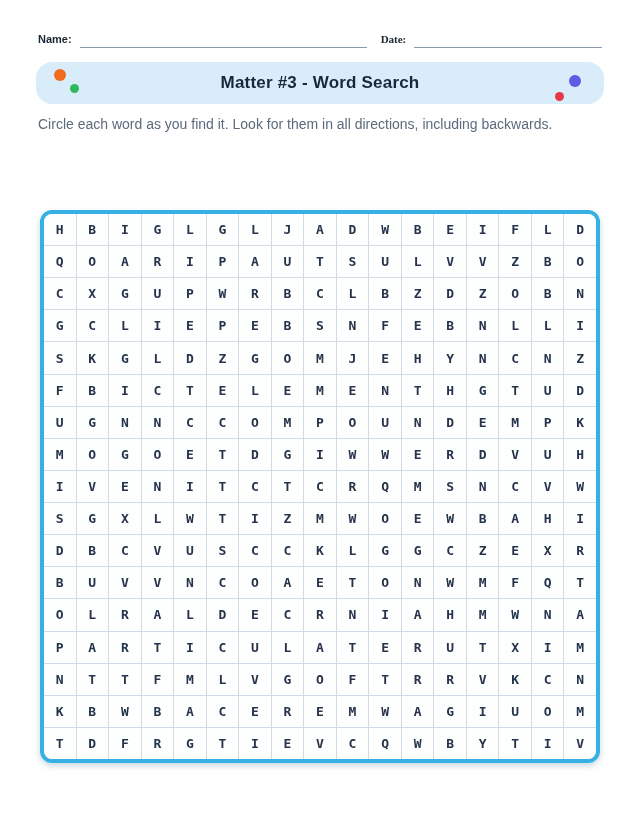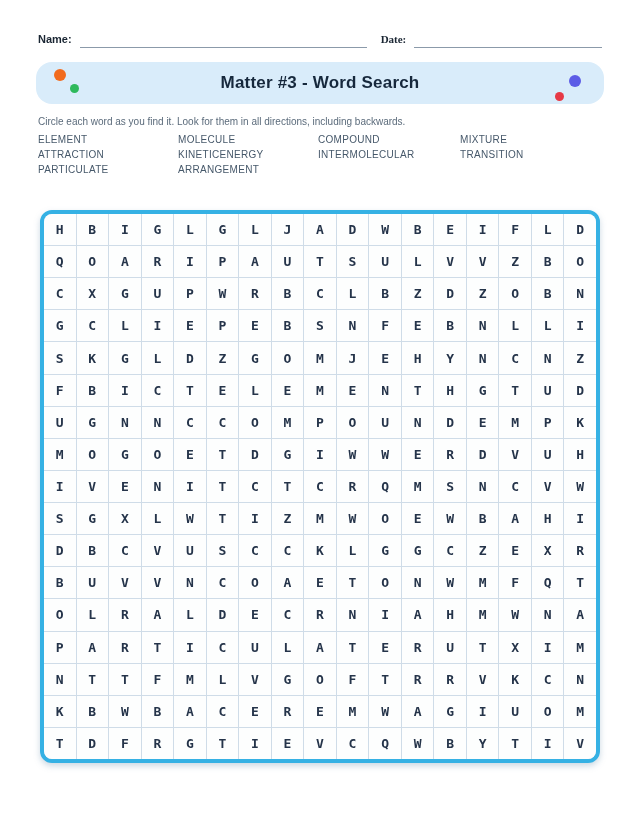--- a/index.html
+++ b/index.html
@@ -47,21 +47,21 @@
   }
   .dot{position:absolute;border-radius:50%;}
   .dot-0{left:18px;top:7px;width:12px;height:12px;}
   .dot-1{left:34px;top:22px;width:9px;height:9px;}
   .dot-2{left:533px;top:13px;width:12px;height:12px;}
   .dot-3{left:519px;top:30px;width:9px;height:9px;}
 
   
   .instructions{
     position:absolute;left:38px;top:116px;right:38px;
-    font-size:10px;color:var(--text-muted);
+    font-size:14px;color:var(--text-muted);
   }
   .word-list{
     position:absolute;left:38px;top:132px;right:30px;
     display:grid;grid-template-columns:140px 140px 142px auto;
     font-size:10px;line-height:15px;color:var(--word-text);
     letter-spacing:0.3px;
   }
 
   
   .puzzle-grid{
@@ -94,318 +94,306 @@
   <div class="banner">
     <span class="dot dot-0" style="background: rgb(242, 107, 29);"></span>
     <span class="dot dot-1" style="background: rgb(46, 185, 92);"></span>
     <span class="dot dot-2" style="background: rgb(92, 92, 230);"></span>
     <span class="dot dot-3" style="background: rgb(230, 57, 70);"></span>
     <div class="banner-title">Matter #3 - Word Search</div>
   </div>
 
   <div class="instructions">Circle each word as you find it. Look for them in all directions, including backwards.</div>
 
-  <div class="word-list">
-      <div>ELEMENT</div>
-      <div>MOLECULE</div>
-      <div>COMPOUND</div>
-      <div>MIXTURE</div>
-      <div>ATTRACTION</div>
-      <div>KINETICENERGY</div>
-      <div>INTERMOLECULAR</div>
-      <div>TRANSITION</div>
-      <div>PARTICULATE</div>
-      <div>ARRANGEMENT</div>
+
+  <div class="puzzle-grid" style="grid-template-columns: repeat(17, 1fr); grid-template-rows: repeat(17, 1fr);">
+      <div class="cell">H</div>
+      <div class="cell">B</div>
+      <div class="cell">I</div>
+      <div class="cell">G</div>
+      <div class="cell">L</div>
+      <div class="cell">G</div>
+      <div class="cell">L</div>
+      <div class="cell">J</div>
+      <div class="cell">A</div>
+      <div class="cell">D</div>
+      <div class="cell">W</div>
+      <div class="cell">B</div>
+      <div class="cell">E</div>
+      <div class="cell">I</div>
+      <div class="cell">F</div>
+      <div class="cell">L</div>
+      <div class="cell">D</div>
+      <div class="cell">Q</div>
+      <div class="cell">O</div>
+      <div class="cell">A</div>
+      <div class="cell">R</div>
+      <div class="cell">I</div>
+      <div class="cell">P</div>
+      <div class="cell">A</div>
+      <div class="cell">U</div>
+      <div class="cell">T</div>
+      <div class="cell">S</div>
+      <div class="cell">U</div>
+      <div class="cell">L</div>
+      <div class="cell">V</div>
+      <div class="cell">V</div>
+      <div class="cell">Z</div>
+      <div class="cell">B</div>
+      <div class="cell">O</div>
+      <div class="cell">C</div>
+      <div class="cell">X</div>
+      <div class="cell">G</div>
+      <div class="cell">U</div>
+      <div class="cell">P</div>
+      <div class="cell">W</div>
+      <div class="cell">R</div>
+      <div class="cell">B</div>
+      <div class="cell">C</div>
+      <div class="cell">L</div>
+      <div class="cell">B</div>
+      <div class="cell">Z</div>
+      <div class="cell">D</div>
+      <div class="cell">Z</div>
+      <div class="cell">O</div>
+      <div class="cell">B</div>
+      <div class="cell">N</div>
+      <div class="cell">G</div>
+      <div class="cell">C</div>
+      <div class="cell">L</div>
+      <div class="cell">I</div>
+      <div class="cell">E</div>
+      <div class="cell">P</div>
+      <div class="cell">E</div>
+      <div class="cell">B</div>
+      <div class="cell">S</div>
+      <div class="cell">N</div>
+      <div class="cell">F</div>
+      <div class="cell">E</div>
+      <div class="cell">B</div>
+      <div class="cell">N</div>
+      <div class="cell">L</div>
+      <div class="cell">L</div>
+      <div class="cell">I</div>
+      <div class="cell">S</div>
+      <div class="cell">K</div>
+      <div class="cell">G</div>
+      <div class="cell">L</div>
+      <div class="cell">D</div>
+      <div class="cell">Z</div>
+      <div class="cell">G</div>
+      <div class="cell">O</div>
+      <div class="cell">M</div>
+      <div class="cell">J</div>
+      <div class="cell">E</div>
+      <div class="cell">H</div>
+      <div class="cell">Y</div>
+      <div class="cell">N</div>
+      <div class="cell">C</div>
+      <div class="cell">N</div>
+      <div class="cell">Z</div>
+      <div class="cell">F</div>
+      <div class="cell">B</div>
+      <div class="cell">I</div>
+      <div class="cell">C</div>
+      <div class="cell">T</div>
+      <div class="cell">E</div>
+      <div class="cell">L</div>
+      <div class="cell">E</div>
+      <div class="cell">M</div>
+      <div class="cell">E</div>
+      <div class="cell">N</div>
+      <div class="cell">T</div>
+      <div class="cell">H</div>
+      <div class="cell">G</div>
+      <div class="cell">T</div>
+      <div class="cell">U</div>
+      <div class="cell">D</div>
+      <div class="cell">U</div>
+      <div class="cell">G</div>
+      <div class="cell">N</div>
+      <div class="cell">N</div>
+      <div class="cell">C</div>
+      <div class="cell">C</div>
+      <div class="cell">O</div>
+      <div class="cell">M</div>
+      <div class="cell">P</div>
+      <div class="cell">O</div>
+      <div class="cell">U</div>
+      <div class="cell">N</div>
+      <div class="cell">D</div>
+      <div class="cell">E</div>
+      <div class="cell">M</div>
+      <div class="cell">P</div>
+      <div class="cell">K</div>
+      <div class="cell">M</div>
+      <div class="cell">O</div>
+      <div class="cell">G</div>
+      <div class="cell">O</div>
+      <div class="cell">E</div>
+      <div class="cell">T</div>
+      <div class="cell">D</div>
+      <div class="cell">G</div>
+      <div class="cell">I</div>
+      <div class="cell">W</div>
+      <div class="cell">W</div>
+      <div class="cell">E</div>
+      <div class="cell">R</div>
+      <div class="cell">D</div>
+      <div class="cell">V</div>
+      <div class="cell">U</div>
+      <div class="cell">H</div>
+      <div class="cell">I</div>
+      <div class="cell">V</div>
+      <div class="cell">E</div>
+      <div class="cell">N</div>
+      <div class="cell">I</div>
+      <div class="cell">T</div>
+      <div class="cell">C</div>
+      <div class="cell">T</div>
+      <div class="cell">C</div>
+      <div class="cell">R</div>
+      <div class="cell">Q</div>
+      <div class="cell">M</div>
+      <div class="cell">S</div>
+      <div class="cell">N</div>
+      <div class="cell">C</div>
+      <div class="cell">V</div>
+      <div class="cell">W</div>
+      <div class="cell">S</div>
+      <div class="cell">G</div>
+      <div class="cell">X</div>
+      <div class="cell">L</div>
+      <div class="cell">W</div>
+      <div class="cell">T</div>
+      <div class="cell">I</div>
+      <div class="cell">Z</div>
+      <div class="cell">M</div>
+      <div class="cell">W</div>
+      <div class="cell">O</div>
+      <div class="cell">E</div>
+      <div class="cell">W</div>
+      <div class="cell">B</div>
+      <div class="cell">A</div>
+      <div class="cell">H</div>
+      <div class="cell">I</div>
+      <div class="cell">D</div>
+      <div class="cell">B</div>
+      <div class="cell">C</div>
+      <div class="cell">V</div>
+      <div class="cell">U</div>
+      <div class="cell">S</div>
+      <div class="cell">C</div>
+      <div class="cell">C</div>
+      <div class="cell">K</div>
+      <div class="cell">L</div>
+      <div class="cell">G</div>
+      <div class="cell">G</div>
+      <div class="cell">C</div>
+      <div class="cell">Z</div>
+      <div class="cell">E</div>
+      <div class="cell">X</div>
+      <div class="cell">R</div>
+      <div class="cell">B</div>
+      <div class="cell">U</div>
+      <div class="cell">V</div>
+      <div class="cell">V</div>
+      <div class="cell">N</div>
+      <div class="cell">C</div>
+      <div class="cell">O</div>
+      <div class="cell">A</div>
+      <div class="cell">E</div>
+      <div class="cell">T</div>
+      <div class="cell">O</div>
+      <div class="cell">N</div>
+      <div class="cell">W</div>
+      <div class="cell">M</div>
+      <div class="cell">F</div>
+      <div class="cell">Q</div>
+      <div class="cell">T</div>
+      <div class="cell">O</div>
+      <div class="cell">L</div>
+      <div class="cell">R</div>
+      <div class="cell">A</div>
+      <div class="cell">L</div>
+      <div class="cell">D</div>
+      <div class="cell">E</div>
+      <div class="cell">C</div>
+      <div class="cell">R</div>
+      <div class="cell">N</div>
+      <div class="cell">I</div>
+      <div class="cell">A</div>
+      <div class="cell">H</div>
+      <div class="cell">M</div>
+      <div class="cell">W</div>
+      <div class="cell">N</div>
+      <div class="cell">A</div>
+      <div class="cell">P</div>
+      <div class="cell">A</div>
+      <div class="cell">R</div>
+      <div class="cell">T</div>
+      <div class="cell">I</div>
+      <div class="cell">C</div>
+      <div class="cell">U</div>
+      <div class="cell">L</div>
+      <div class="cell">A</div>
+      <div class="cell">T</div>
+      <div class="cell">E</div>
+      <div class="cell">R</div>
+      <div class="cell">U</div>
+      <div class="cell">T</div>
+      <div class="cell">X</div>
+      <div class="cell">I</div>
+      <div class="cell">M</div>
+      <div class="cell">N</div>
+      <div class="cell">T</div>
+      <div class="cell">T</div>
+      <div class="cell">F</div>
+      <div class="cell">M</div>
+      <div class="cell">L</div>
+      <div class="cell">V</div>
+      <div class="cell">G</div>
+      <div class="cell">O</div>
+      <div class="cell">F</div>
+      <div class="cell">T</div>
+      <div class="cell">R</div>
+      <div class="cell">R</div>
+      <div class="cell">V</div>
+      <div class="cell">K</div>
+      <div class="cell">C</div>
+      <div class="cell">N</div>
+      <div class="cell">K</div>
+      <div class="cell">B</div>
+      <div class="cell">W</div>
+      <div class="cell">B</div>
+      <div class="cell">A</div>
+      <div class="cell">C</div>
+      <div class="cell">E</div>
+      <div class="cell">R</div>
+      <div class="cell">E</div>
+      <div class="cell">M</div>
+      <div class="cell">W</div>
+      <div class="cell">A</div>
+      <div class="cell">G</div>
+      <div class="cell">I</div>
+      <div class="cell">U</div>
+      <div class="cell">O</div>
+      <div class="cell">M</div>
+      <div class="cell">T</div>
+      <div class="cell">D</div>
+      <div class="cell">F</div>
+      <div class="cell">R</div>
+      <div class="cell">G</div>
+      <div class="cell">T</div>
+      <div class="cell">I</div>
+      <div class="cell">E</div>
+      <div class="cell">V</div>
+      <div class="cell">C</div>
+      <div class="cell">Q</div>
+      <div class="cell">W</div>
+      <div class="cell">B</div>
+      <div class="cell">Y</div>
+      <div class="cell">T</div>
+      <div class="cell">I</div>
+      <div class="cell">V</div>
     </div>
 
-  <div class="puzzle-grid" style="grid-template-columns: repeat(17, 1fr); grid-template-rows: repeat(17, 1fr);">
-      <div class="cell">H</div>
-      <div class="cell">B</div>
-      <div class="cell">I</div>
-      <div class="cell">G</div>
-      <div class="cell">L</div>
-      <div class="cell">G</div>
-      <div class="cell">L</div>
-      <div class="cell">J</div>
-      <div class="cell">A</div>
-      <div class="cell">D</div>
-      <div class="cell">W</div>
-      <div class="cell">B</div>
-      <div class="cell">E</div>
-      <div class="cell">I</div>
-      <div class="cell">F</div>
-      <div class="cell">L</div>
-      <div class="cell">D</div>
-      <div class="cell">Q</div>
-      <div class="cell">O</div>
-      <div class="cell">A</div>
-      <div class="cell">R</div>
-      <div class="cell">I</div>
-      <div class="cell">P</div>
-      <div class="cell">A</div>
-      <div class="cell">U</div>
-      <div class="cell">T</div>
-      <div class="cell">S</div>
-      <div class="cell">U</div>
-      <div class="cell">L</div>
-      <div class="cell">V</div>
-      <div class="cell">V</div>
-      <div class="cell">Z</div>
-      <div class="cell">B</div>
-      <div class="cell">O</div>
-      <div class="cell">C</div>
-      <div class="cell">X</div>
-      <div class="cell">G</div>
-      <div class="cell">U</div>
-      <div class="cell">P</div>
-      <div class="cell">W</div>
-      <div class="cell">R</div>
-      <div class="cell">B</div>
-      <div class="cell">C</div>
-      <div class="cell">L</div>
-      <div class="cell">B</div>
-      <div class="cell">Z</div>
-      <div class="cell">D</div>
-      <div class="cell">Z</div>
-      <div class="cell">O</div>
-      <div class="cell">B</div>
-      <div class="cell">N</div>
-      <div class="cell">G</div>
-      <div class="cell">C</div>
-      <div class="cell">L</div>
-      <div class="cell">I</div>
-      <div class="cell">E</div>
-      <div class="cell">P</div>
-      <div class="cell">E</div>
-      <div class="cell">B</div>
-      <div class="cell">S</div>
-      <div class="cell">N</div>
-      <div class="cell">F</div>
-      <div class="cell">E</div>
-      <div class="cell">B</div>
-      <div class="cell">N</div>
-      <div class="cell">L</div>
-      <div class="cell">L</div>
-      <div class="cell">I</div>
-      <div class="cell">S</div>
-      <div class="cell">K</div>
-      <div class="cell">G</div>
-      <div class="cell">L</div>
-      <div class="cell">D</div>
-      <div class="cell">Z</div>
-      <div class="cell">G</div>
-      <div class="cell">O</div>
-      <div class="cell">M</div>
-      <div class="cell">J</div>
-      <div class="cell">E</div>
-      <div class="cell">H</div>
-      <div class="cell">Y</div>
-      <div class="cell">N</div>
-      <div class="cell">C</div>
-      <div class="cell">N</div>
-      <div class="cell">Z</div>
-      <div class="cell">F</div>
-      <div class="cell">B</div>
-      <div class="cell">I</div>
-      <div class="cell">C</div>
-      <div class="cell">T</div>
-      <div class="cell">E</div>
-      <div class="cell">L</div>
-      <div class="cell">E</div>
-      <div class="cell">M</div>
-      <div class="cell">E</div>
-      <div class="cell">N</div>
-      <div class="cell">T</div>
-      <div class="cell">H</div>
-      <div class="cell">G</div>
-      <div class="cell">T</div>
-      <div class="cell">U</div>
-      <div class="cell">D</div>
-      <div class="cell">U</div>
-      <div class="cell">G</div>
-      <div class="cell">N</div>
-      <div class="cell">N</div>
-      <div class="cell">C</div>
-      <div class="cell">C</div>
-      <div class="cell">O</div>
-      <div class="cell">M</div>
-      <div class="cell">P</div>
-      <div class="cell">O</div>
-      <div class="cell">U</div>
-      <div class="cell">N</div>
-      <div class="cell">D</div>
-      <div class="cell">E</div>
-      <div class="cell">M</div>
-      <div class="cell">P</div>
-      <div class="cell">K</div>
-      <div class="cell">M</div>
-      <div class="cell">O</div>
-      <div class="cell">G</div>
-      <div class="cell">O</div>
-      <div class="cell">E</div>
-      <div class="cell">T</div>
-      <div class="cell">D</div>
-      <div class="cell">G</div>
-      <div class="cell">I</div>
-      <div class="cell">W</div>
-      <div class="cell">W</div>
-      <div class="cell">E</div>
-      <div class="cell">R</div>
-      <div class="cell">D</div>
-      <div class="cell">V</div>
-      <div class="cell">U</div>
-      <div class="cell">H</div>
-      <div class="cell">I</div>
-      <div class="cell">V</div>
-      <div class="cell">E</div>
-      <div class="cell">N</div>
-      <div class="cell">I</div>
-      <div class="cell">T</div>
-      <div class="cell">C</div>
-      <div class="cell">T</div>
-      <div class="cell">C</div>
-      <div class="cell">R</div>
-      <div class="cell">Q</div>
-      <div class="cell">M</div>
-      <div class="cell">S</div>
-      <div class="cell">N</div>
-      <div class="cell">C</div>
-      <div class="cell">V</div>
-      <div class="cell">W</div>
-      <div class="cell">S</div>
-      <div class="cell">G</div>
-      <div class="cell">X</div>
-      <div class="cell">L</div>
-      <div class="cell">W</div>
-      <div class="cell">T</div>
-      <div class="cell">I</div>
-      <div class="cell">Z</div>
-      <div class="cell">M</div>
-      <div class="cell">W</div>
-      <div class="cell">O</div>
-      <div class="cell">E</div>
-      <div class="cell">W</div>
-      <div class="cell">B</div>
-      <div class="cell">A</div>
-      <div class="cell">H</div>
-      <div class="cell">I</div>
-      <div class="cell">D</div>
-      <div class="cell">B</div>
-      <div class="cell">C</div>
-      <div class="cell">V</div>
-      <div class="cell">U</div>
-      <div class="cell">S</div>
-      <div class="cell">C</div>
-      <div class="cell">C</div>
-      <div class="cell">K</div>
-      <div class="cell">L</div>
-      <div class="cell">G</div>
-      <div class="cell">G</div>
-      <div class="cell">C</div>
-      <div class="cell">Z</div>
-      <div class="cell">E</div>
-      <div class="cell">X</div>
-      <div class="cell">R</div>
-      <div class="cell">B</div>
-      <div class="cell">U</div>
-      <div class="cell">V</div>
-      <div class="cell">V</div>
-      <div class="cell">N</div>
-      <div class="cell">C</div>
-      <div class="cell">O</div>
-      <div class="cell">A</div>
-      <div class="cell">E</div>
-      <div class="cell">T</div>
-      <div class="cell">O</div>
-      <div class="cell">N</div>
-      <div class="cell">W</div>
-      <div class="cell">M</div>
-      <div class="cell">F</div>
-      <div class="cell">Q</div>
-      <div class="cell">T</div>
-      <div class="cell">O</div>
-      <div class="cell">L</div>
-      <div class="cell">R</div>
-      <div class="cell">A</div>
-      <div class="cell">L</div>
-      <div class="cell">D</div>
-      <div class="cell">E</div>
-      <div class="cell">C</div>
-      <div class="cell">R</div>
-      <div class="cell">N</div>
-      <div class="cell">I</div>
-      <div class="cell">A</div>
-      <div class="cell">H</div>
-      <div class="cell">M</div>
-      <div class="cell">W</div>
-      <div class="cell">N</div>
-      <div class="cell">A</div>
-      <div class="cell">P</div>
-      <div class="cell">A</div>
-      <div class="cell">R</div>
-      <div class="cell">T</div>
-      <div class="cell">I</div>
-      <div class="cell">C</div>
-      <div class="cell">U</div>
-      <div class="cell">L</div>
-      <div class="cell">A</div>
-      <div class="cell">T</div>
-      <div class="cell">E</div>
-      <div class="cell">R</div>
-      <div class="cell">U</div>
-      <div class="cell">T</div>
-      <div class="cell">X</div>
-      <div class="cell">I</div>
-      <div class="cell">M</div>
-      <div class="cell">N</div>
-      <div class="cell">T</div>
-      <div class="cell">T</div>
-      <div class="cell">F</div>
-      <div class="cell">M</div>
-      <div class="cell">L</div>
-      <div class="cell">V</div>
-      <div class="cell">G</div>
-      <div class="cell">O</div>
-      <div class="cell">F</div>
-      <div class="cell">T</div>
-      <div class="cell">R</div>
-      <div class="cell">R</div>
-      <div class="cell">V</div>
-      <div class="cell">K</div>
-      <div class="cell">C</div>
-      <div class="cell">N</div>
-      <div class="cell">K</div>
-      <div class="cell">B</div>
-      <div class="cell">W</div>
-      <div class="cell">B</div>
-      <div class="cell">A</div>
-      <div class="cell">C</div>
-      <div class="cell">E</div>
-      <div class="cell">R</div>
-      <div class="cell">E</div>
-      <div class="cell">M</div>
-      <div class="cell">W</div>
-      <div class="cell">A</div>
-      <div class="cell">G</div>
-      <div class="cell">I</div>
-      <div class="cell">U</div>
-      <div class="cell">O</div>
-      <div class="cell">M</div>
-      <div class="cell">T</div>
-      <div class="cell">D</div>
-      <div class="cell">F</div>
-      <div class="cell">R</div>
-      <div class="cell">G</div>
-      <div class="cell">T</div>
-      <div class="cell">I</div>
-      <div class="cell">E</div>
-      <div class="cell">V</div>
-      <div class="cell">C</div>
-      <div class="cell">Q</div>
-      <div class="cell">W</div>
-      <div class="cell">B</div>
-      <div class="cell">Y</div>
-      <div class="cell">T</div>
-      <div class="cell">I</div>
-      <div class="cell">V</div>
-    </div>
-
 </div>
 
 </body></html>

